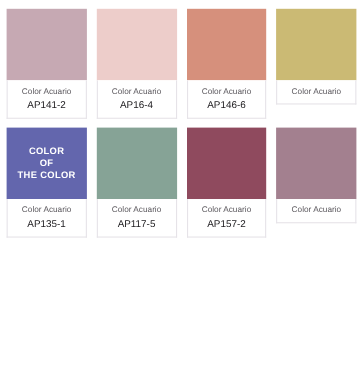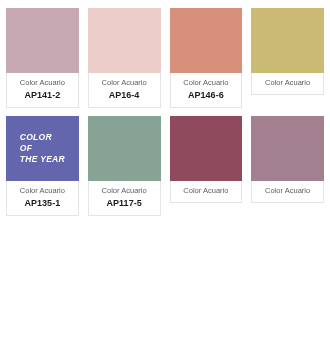--- a/index.html
+++ b/index.html
@@ -43,23 +43,22 @@
     align-items: center;
     justify-content: center;
     box-sizing: border-box;
   }
 
   .coty-text {
     color: #ffffff;
     font-weight: bold;
     font-size: 8.5px;
     line-height: 11px;
-    text-align: left;
+    text-align: center;
     letter-spacing: 0.3px;
-    font-style: italic;
   }
 
   .swatch-label {
     border: 1px solid #e6e3e8;
     border-top: none;
     box-sizing: border-box;
     padding: 5px 2px 6px 2px;
     text-align: center;
     background: #ffffff;
   }
@@ -68,21 +67,21 @@
     display: block;
     font-size: 7.5px;
     color: #5d5a5f;
     line-height: 10px;
     white-space: nowrap;
   }
 
   .swatch-code {
     display: block;
     font-size: 9px;
-    font-weight: bold;
+    font-weight: normal;
     color: #1c1a1d;
     line-height: 12px;
     margin-top: 1px;
     white-space: nowrap;
   }
 
   
   .harmonies {
     margin-top: 12px;
   }
@@ -142,40 +141,41 @@
 
     <div class="swatch-card">
       <div class="swatch-chip" style="background-color: rgb(203, 186, 116);"></div>
       <div class="swatch-label">
         <span class="swatch-name">Color Acuario</span>
       </div>
     </div>
 
     <div class="swatch-card">
       <div class="swatch-chip" style="background-color: rgb(99, 102, 173);">
-        <div class="coty-text"><span>COLOR</span><br><span>OF</span><br><span>THE YEAR</span></div>
+        <div class="coty-text"><span>COLOR</span><br><span>OF</span><br><span>THE COLOR</span></div>
       </div>
       <div class="swatch-label">
         <span class="swatch-name">Color Acuario</span>
         <span class="swatch-code">AP135-1</span>
       </div>
     </div>
 
     <div class="swatch-card">
       <div class="swatch-chip" style="background-color: rgb(134, 163, 150);"></div>
       <div class="swatch-label">
         <span class="swatch-name">Color Acuario</span>
         <span class="swatch-code">AP117-5</span>
       </div>
     </div>
 
     <div class="swatch-card">
       <div class="swatch-chip" style="background-color: rgb(143, 74, 94);"></div>
       <div class="swatch-label">
         <span class="swatch-name">Color Acuario</span>
+        <span class="swatch-code">AP157-2</span>
       </div>
     </div>
 
     <div class="swatch-card">
       <div class="swatch-chip" style="background-color: rgb(163, 128, 143);"></div>
       <div class="swatch-label">
         <span class="swatch-name">Color Acuario</span>
       </div>
     </div>
 

